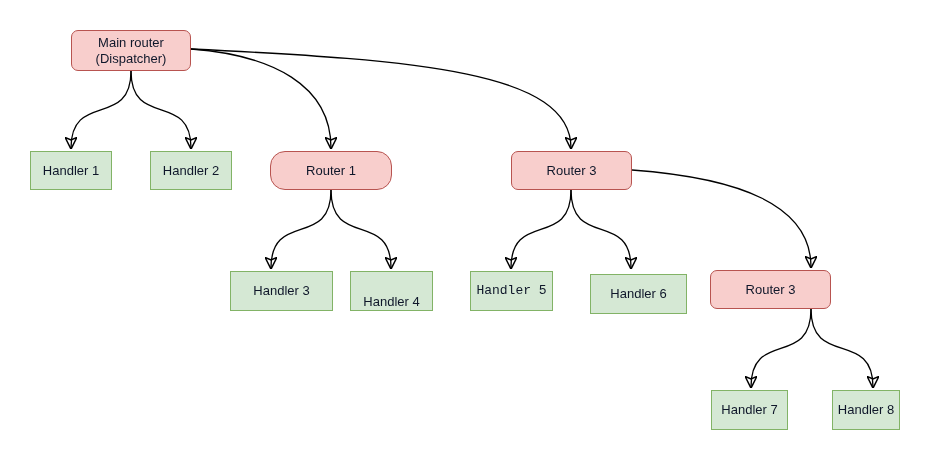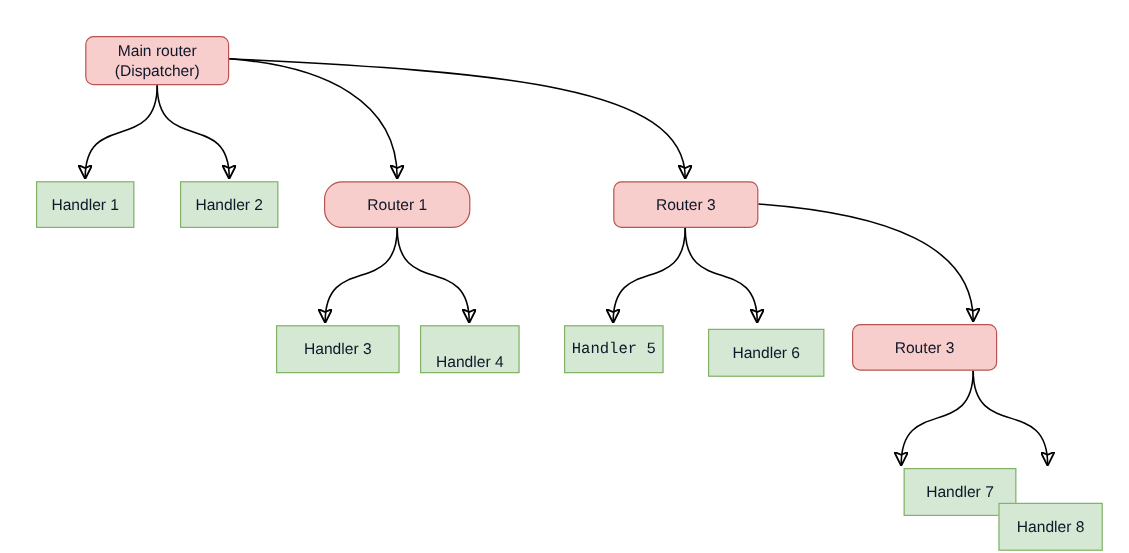--- a/index.html
+++ b/index.html
@@ -112,21 +112,21 @@
   </div>
 
   <div class="node handler" style="left:590px; top:274px; width:97px; height:40px;">
     <span>Handler 6</span>
   </div>
 
   <div class="node router" style="left:710px; top:270px; width:121px; height:39px;">
     <span>Router 3</span>
   </div>
 
-  <div class="node handler" style="left:711px; top:390px; width:94px; height:40px;margin-left:42px;">
+  <div class="node handler" style="left:711px; top:390px; width:77px; height:40px;">
     <span>Handler 7</span>
   </div>
 
-  <div class="node handler" style="left:832px; top:390px; width:87px; height:40px;margin-top:29px;">
+  <div class="node handler" style="left:832px; top:390px; width:68px; height:40px;">
     <span>Handler 8</span>
   </div>
 
 </div>
 
 </body></html>

